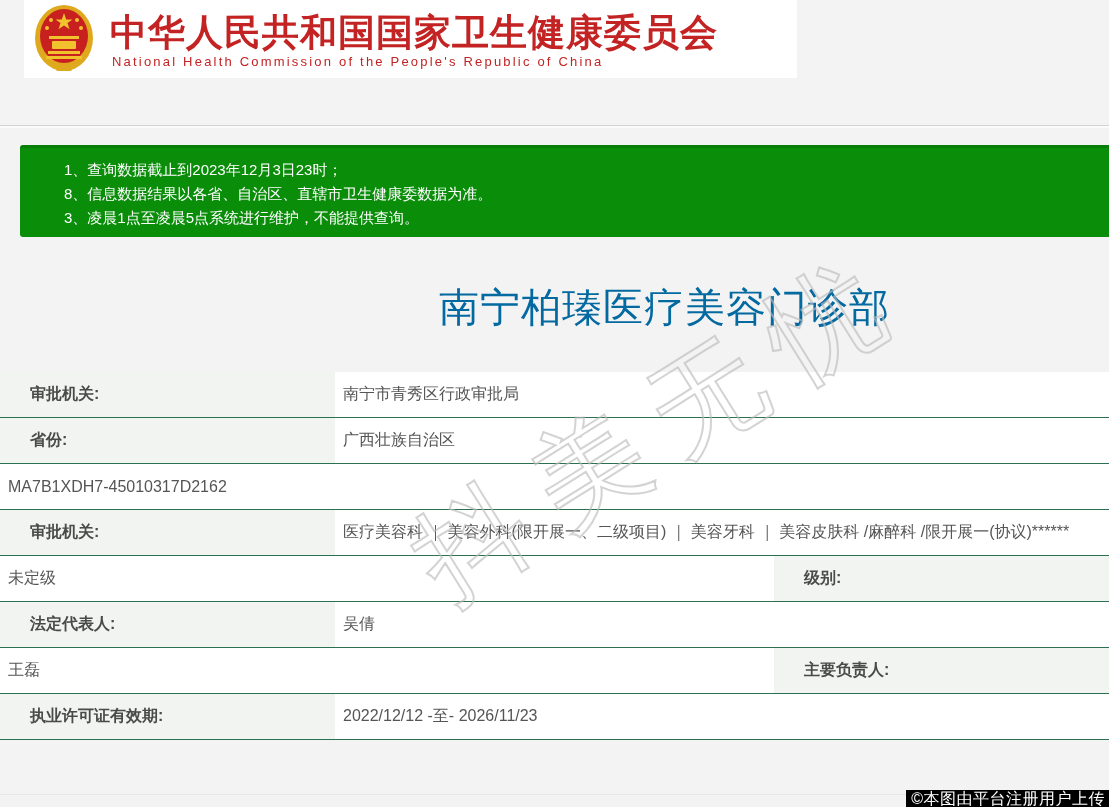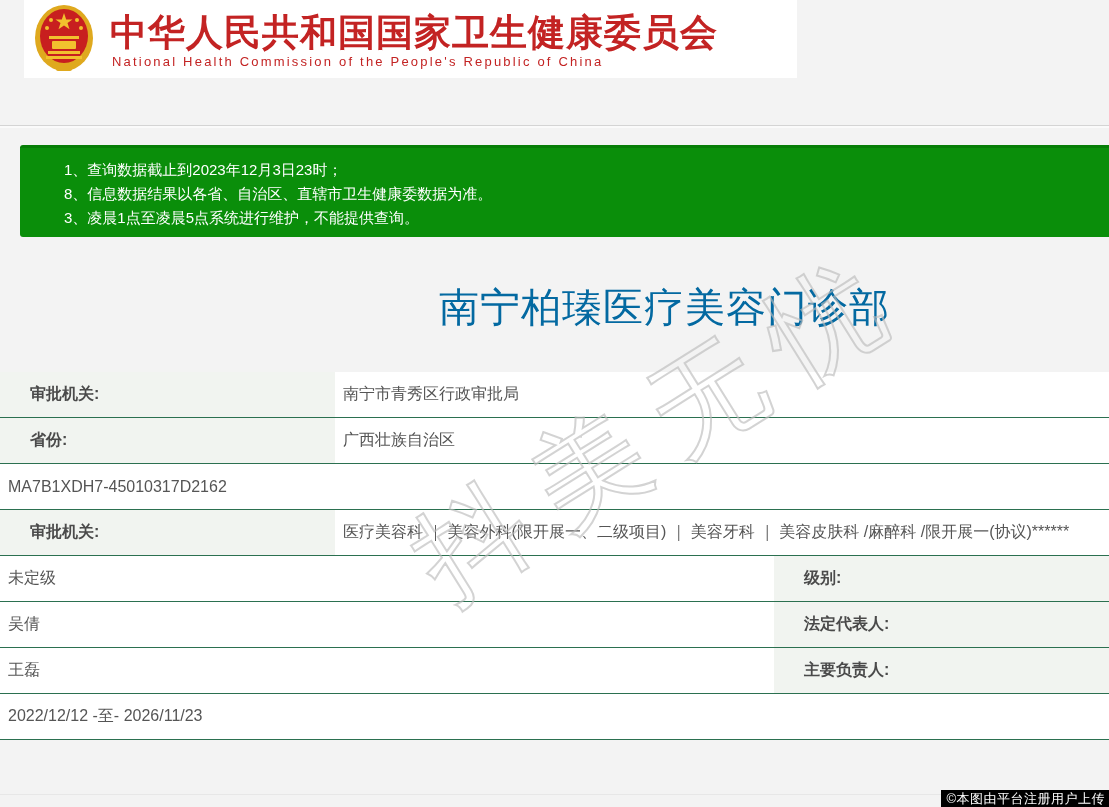--- a/index.html
+++ b/index.html
@@ -66,21 +66,21 @@
     transform:rotate(-32deg);
     font-size:110px; letter-spacing:28px; white-space:nowrap;
     color:transparent;
     -webkit-text-stroke:2px rgba(187,187,187,0.65);
     text-stroke:2px rgba(187,187,187,0.65);
     pointer-events:none;
   }
   .wm-corner {
     position:absolute; right:0; bottom:0; z-index:7;
     background:#000000; color:#ffffff;
-    font-size:13px; line-height:17px; padding:0 4px 0 5px;
+    font-size:16px; line-height:17px; padding:0 4px 0 5px;
     letter-spacing:0.5px; white-space:nowrap;
   }
 </style>
 </head>
 <body>
 
 <div class="header">
   <svg class="emblem" viewBox="0 0 64 72" aria-hidden="true">
     <ellipse cx="32" cy="35" rx="29" ry="33" fill="#dfa91e"></ellipse>
     <ellipse cx="32" cy="33" rx="24" ry="27" fill="#c81f1f"></ellipse>
@@ -128,28 +128,29 @@
   </div>
   <div class="row">
     <div class="cell label">审批机关:</div>
     <div class="cell value">医疗美容科 ｜ 美容外科(限开展一、二级项目) ｜ 美容牙科 ｜ 美容皮肤科 /麻醉科 /限开展一(协议)******</div>
   </div>
   <div class="row">
     <div class="cell value">未定级</div>
     <div class="cell label">级别:</div>
   </div>
   <div class="row">
+    <div class="cell label">法定代表人:</div>
     <div class="cell value">吴倩</div>
-    <div class="cell label">法定代表人:</div>
   </div>
   <div class="row">
     <div class="cell value">王磊</div>
     <div class="cell label">主要负责人:</div>
   </div>
   <div class="row">
+    <div class="cell label">执业许可证有效期:</div>
     <div class="cell value">2022/12/12 -至- 2026/11/23</div>
   </div>
 </div>
 
 <div class="bottom-strip"></div>
 
 <div class="wm-diagonal">抖美无忧</div>
 <div class="wm-corner">©本图由平台注册用户上传</div>
 
 </body></html>

